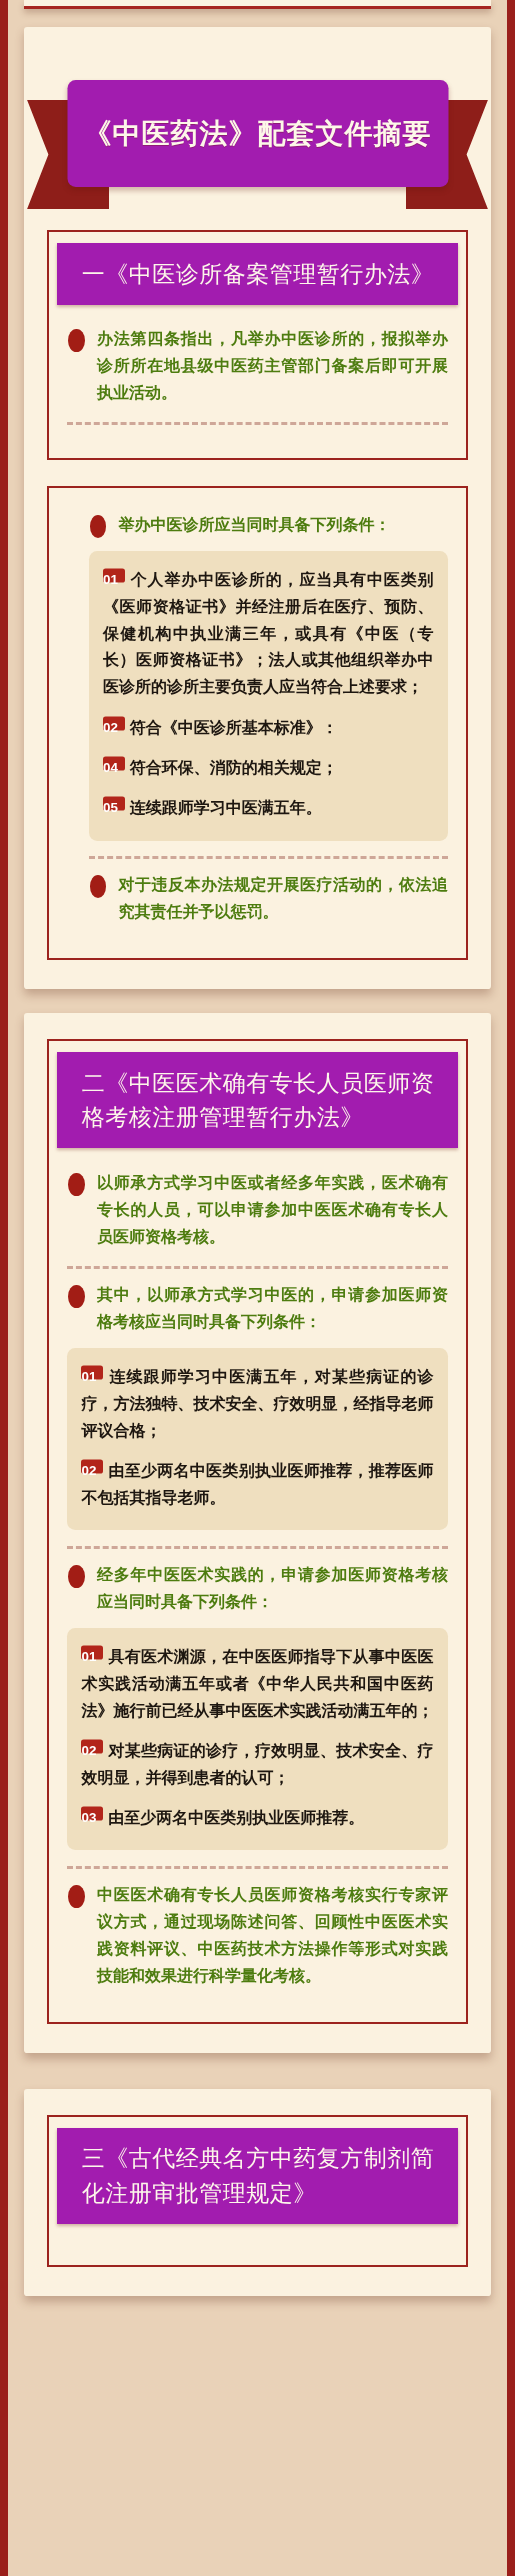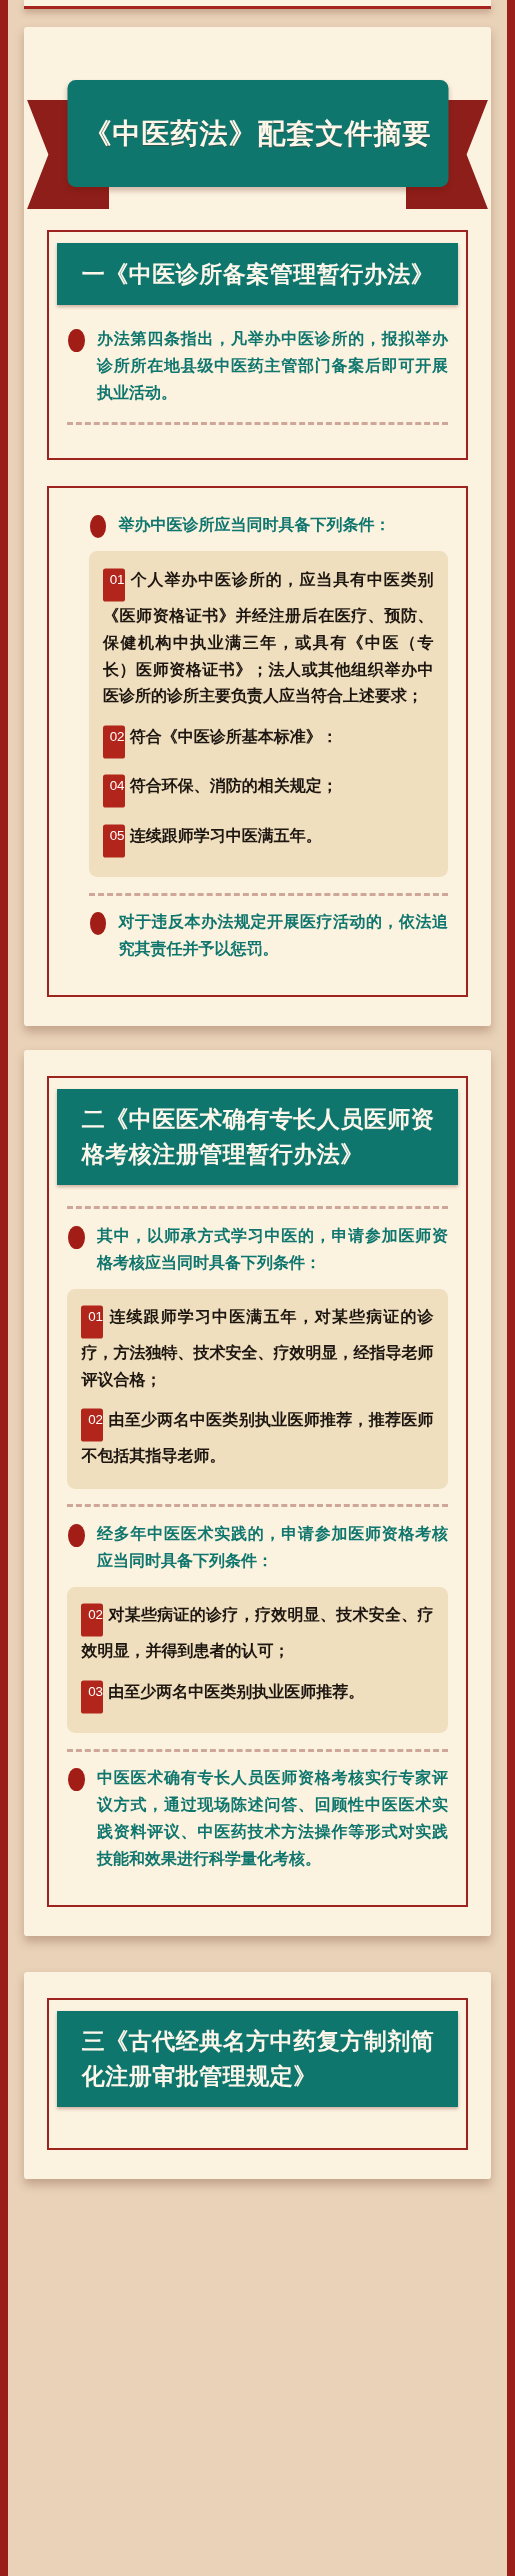--- a/index.html
+++ b/index.html
@@ -28,60 +28,60 @@
   .panel-2{margin-top:24px;}
   .panel-3{margin-top:36px;}
 
   
   .ribbon{position:relative;height:150px;margin:2.1px 0 25px;}
   .tail{position:absolute;top:45px;width:82px;height:109px;background:#8e1e19;}
   .tail-l{left:-18.5px;clip-path:polygon(0 0,100% 0,100% 100%,0 100%,26% 50%);}
   .tail-r{right:-18.5px;clip-path:polygon(0 0,100% 0,74% 50%,100% 100%,0 100%);}
   .ribbon-box{
     position:absolute;left:50%;top:25px;transform:translateX(-50%);
-    width:381px;height:107px;background:#0f766e;border-radius:8.2px;
+    width:381px;height:107px;background:#a21caf;border-radius:8.2px;
     display:flex;align-items:center;justify-content:center;z-index:2;
     box-shadow:0 3.1px 5.2px rgba(100,20,12,.25);
   }
   .ribbon-text{
     color:#fdf7e9;font-size:28px;font-weight:700;letter-spacing:1px;
     text-shadow:0 1px 0 rgba(110,20,14,.35);white-space:nowrap;
   }
 
   
   .card{border:2.6px solid #9c231e;margin:0 1px;padding:11.3px 18.5px 19.6px;background:transparent;}
   .card + .card{margin-top:26px;padding-left:40px;}
   .sec-title{
-    background:#0f766e;color:#fdf6ea;font-size:23px;font-weight:700;line-height:1.5;
+    background:#a21caf;color:#fdf6ea;font-size:23px;font-weight:400;line-height:1.5;
     padding:13.4px 12.4px 13.4px 25px;margin:0 -10.3px 21.6px;letter-spacing:0.5px;
     box-shadow:0 1.5px 3.1px rgba(110,25,18,.3);
   }
   .bullet{position:relative;padding-left:30px;margin:12.4px 0;}
   .btext{
-    margin:0;font-size:16px;line-height:1.68;color:#0f766e;font-weight:600;
+    margin:0;font-size:16px;line-height:1.68;color:#4d7c0f;font-weight:600;
     text-align:justify;
   }
   .dot{
     position:absolute;left:1px;top:3.1px;width:16.5px;height:23px;
     background:#a21d15;border-radius:50%;
   }
   .dash{
     border:none;border-top:3.1px dashed #c79a8c;margin:15.5px 0 13.4px;height:0;opacity:.85;
   }
   .numbox{
     background:#efdfbf;border-radius:8.2px;padding:15.5px 14.4px 18.5px;margin:7.2px 0 13.4px;
   }
   .numitem{
     font-size:16px;line-height:1.68;color:#1d1610;font-weight:600;margin-top:13.4px;
     text-align:justify;
   }
   .numitem:first-child{margin-top:0;}
   .badge{
-    display:inline-block;min-width:21.6px;height:33px;line-height:21.6px;text-align:right;
-    background:#b2251a;color:#ffffff;font-size:13.4px;font-weight:400;border-radius:2.6px;
+    display:inline-block;min-width:21.6px;height:14px;line-height:21.6px;text-align:left;
+    background:#b2251a;color:#ffffff;font-size:13.4px;font-weight:700;border-radius:2.6px;
     margin-right:5.2px;transform:translateY(-1.5px);
   }
 </style>
 </head>
 <body>
 
 <div class="paper"></div>
 <div class="top-strip"></div>
 
 <div class="content">
@@ -127,39 +127,46 @@
       <div class="bullet">
         <span class="dot"></span>
         <p class="btext">对于违反本办法规定开展医疗活动的，依法追究其责任并予以惩罚。</p>
       </div>
     </div>
   </section>
 
   <section class="panel panel-2">
     <div class="card">
       <h2 class="sec-title">二《中医医术确有专长人员医师资格考核注册管理暂行办法》</h2>
+      <div class="bullet">
+        <span class="dot"></span>
+        <p class="btext">以师承方式学习中医或者经多年实践，医术确有专长的人员，可以申请参加中医医术确有专长人员医师资格考核。</p>
+      </div>
       <hr class="dash">
       <div class="bullet">
         <span class="dot"></span>
         <p class="btext">其中，以师承方式学习中医的，申请参加医师资格考核应当同时具备下列条件：</p>
       </div>
       <div class="numbox">
         <div class="numitem">
           <span class="badge">01</span><span class="numtext">连续跟师学习中医满五年，对某些病证的诊疗，方法独特、技术安全、疗效明显，经指导老师评议合格；</span>
         </div>
         <div class="numitem">
           <span class="badge">02</span><span class="numtext">由至少两名中医类别执业医师推荐，推荐医师不包括其指导老师。</span>
         </div>
       </div>
       <hr class="dash">
       <div class="bullet">
         <span class="dot"></span>
         <p class="btext">经多年中医医术实践的，申请参加医师资格考核应当同时具备下列条件：</p>
       </div>
       <div class="numbox">
+        <div class="numitem">
+          <span class="badge">01</span><span class="numtext">具有医术渊源，在中医医师指导下从事中医医术实践活动满五年或者《中华人民共和国中医药法》施行前已经从事中医医术实践活动满五年的；</span>
+        </div>
         <div class="numitem">
           <span class="badge">02</span><span class="numtext">对某些病证的诊疗，疗效明显、技术安全、疗效明显，并得到患者的认可；</span>
         </div>
         <div class="numitem">
           <span class="badge">03</span><span class="numtext">由至少两名中医类别执业医师推荐。</span>
         </div>
       </div>
       <hr class="dash">
       <div class="bullet">
         <span class="dot"></span>

